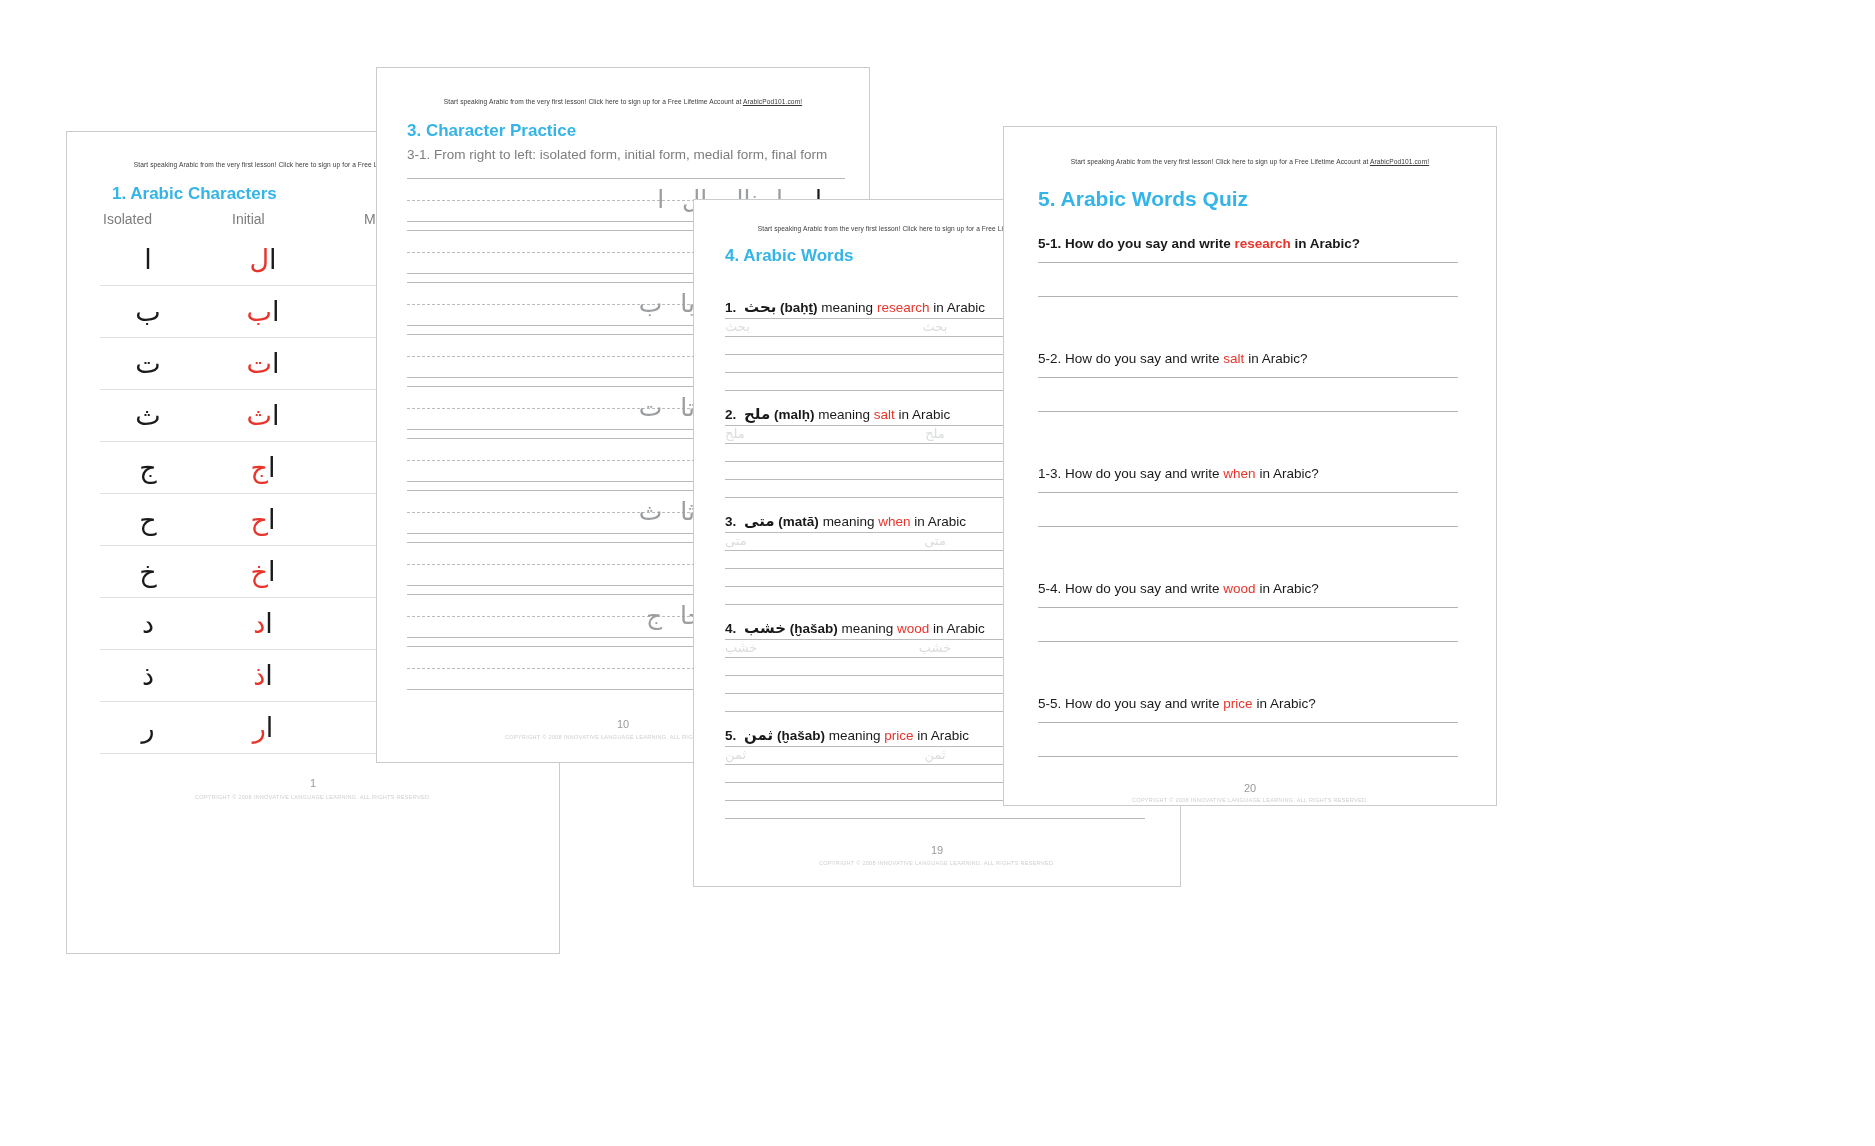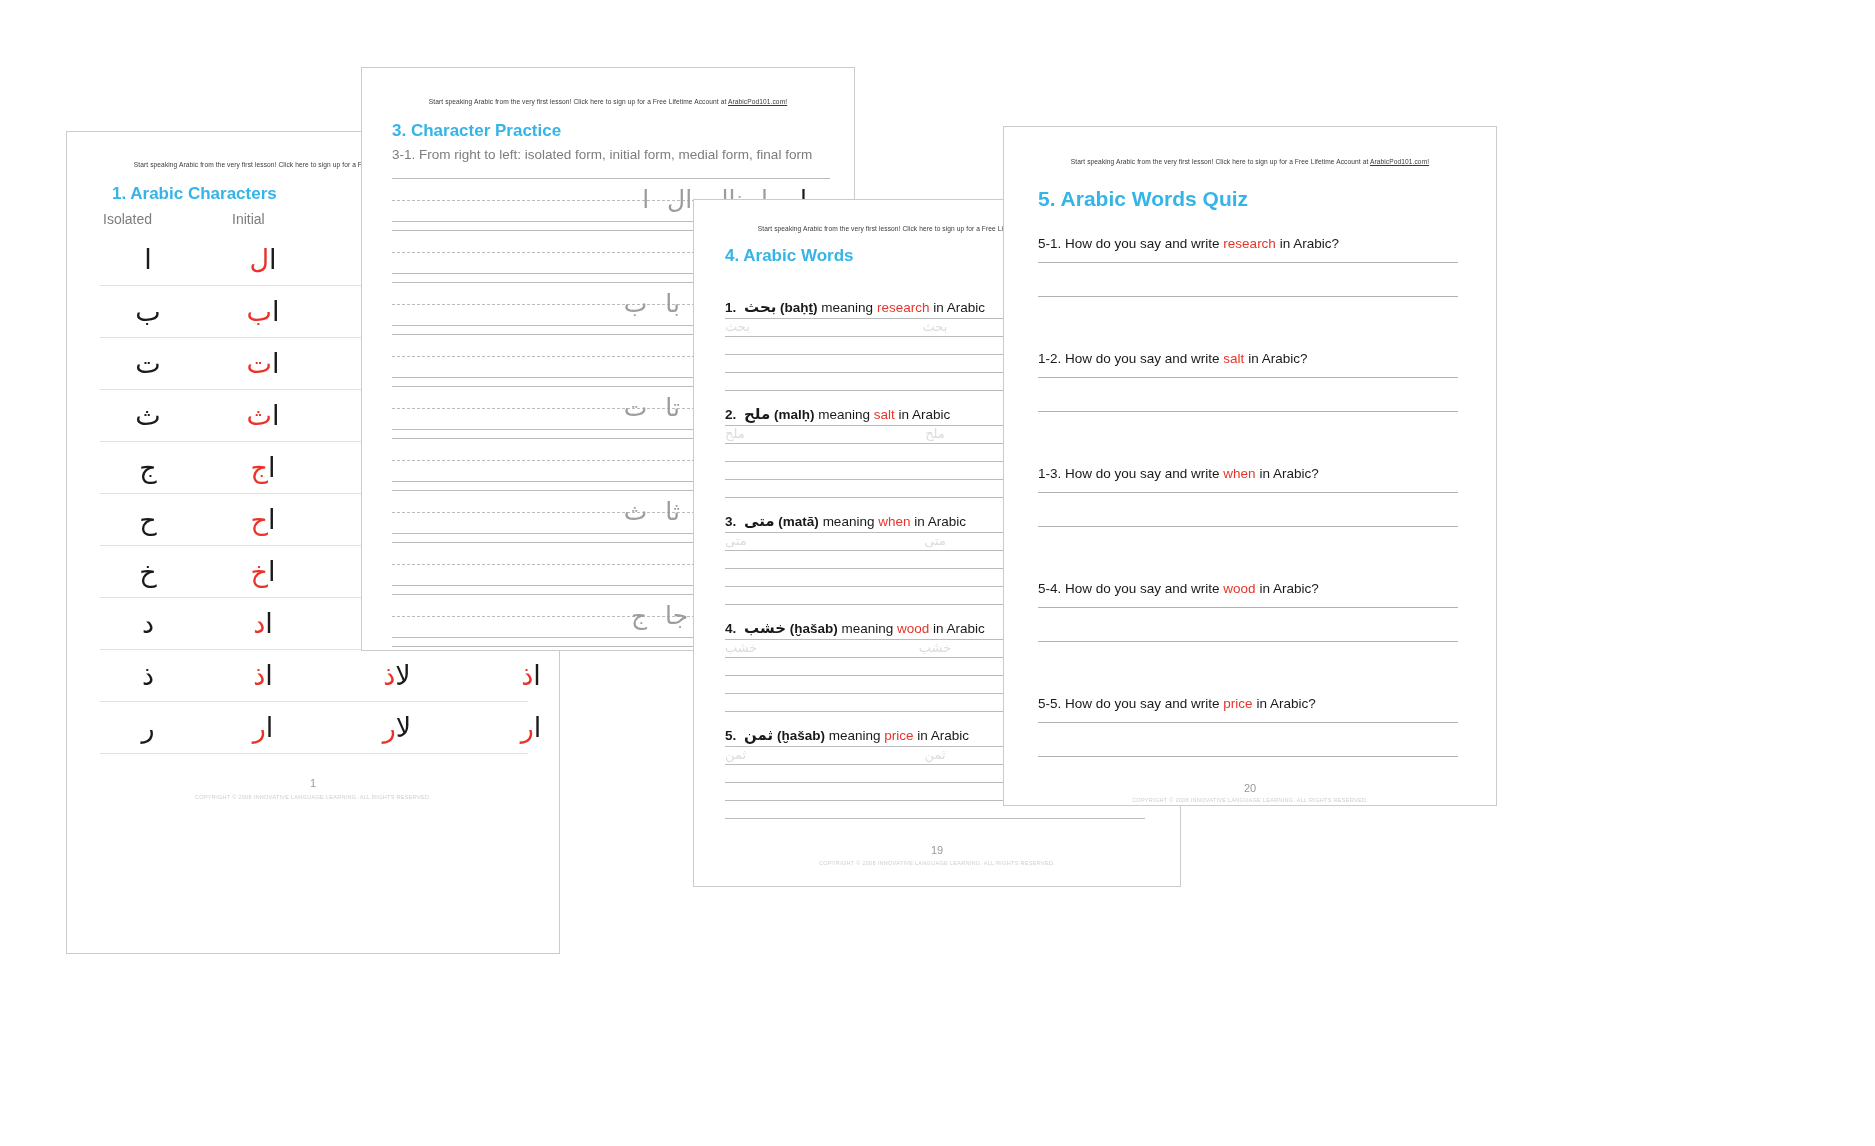--- a/index.html
+++ b/index.html
@@ -33,21 +33,21 @@
                 font-family:"DejaVu Sans",sans-serif;font-size:27px;
                 text-align:center;direction:rtl;line-height:1;}
   .c-iso{left:0px;width:96px;color:#1a1a1a;}
   .c-ini{left:96px;width:134px;}
   .c-med{left:230px;width:134px;}
   .c-fin{left:364px;width:134px;}
   .red{color:#e8342a;}
   .blk{color:#1a1a1a;}
 
   
-  #page3{left:361px;top:67px;width:494px;height:584px;}
+  #page3{left:376px;top:67px;width:494px;height:696px;}
   .pr-block{position:absolute;left:30px;width:438px;}
   .pr-top,.pr-bot{position:absolute;left:0;right:0;height:0;
                   border-top:1px solid #b9bbbd;}
   .pr-mid{position:absolute;left:0;right:0;height:0;
           border-top:1px dashed #b9bbbd;}
   .pr-glyphs{position:absolute;left:0;right:0;top:0;height:100%;
              direction:rtl;text-align:right;white-space:nowrap;
              font-family:"DejaVu Sans",sans-serif;line-height:1;}
   .pr-glyphs span{display:inline-block;padding:0 9px;}
   .g-dark{color:#1a1a1a;}
@@ -303,24 +303,24 @@
     <div class="ftr" style="top:660px;">COPYRIGHT © 2008 INNOVATIVE LANGUAGE LEARNING. ALL RIGHTS RESERVED.</div>
   </div>
 
   <div class="sheet" id="page5">
     <div class="hdr" style="top:31px;font-size:6.6px;">
       <span>Start speaking Arabic from the very first lesson! Click here to sign up for a Free Lifetime Account at </span><a href="#">ArabicPod101.com!</a>
     </div>
     <div class="h1" style="left:34px;top:60px;font-size:21px;">5. Arabic Words Quiz</div>
 
     <div id="p5items">
-        <div class="q-item" style="top: 109px;"><span>5-1.</span><span> How do you say and write </span><span class="q-en">research</span><span> in Arabic?</span></div>
+        <div class="q-item" style="top: 109px; font-weight: bold;"><span>5-1.</span><span> How do you say and write </span><span class="q-en">research</span><span> in Arabic?</span></div>
         <div class="q-ln" style="top: 135px;"></div>
         <div class="q-ln" style="top: 169px;"></div>
-        <div class="q-item" style="top: 224px;"><span>1-2.</span><span> How do you say and write </span><span class="q-en">salt</span><span> in Arabic?</span></div>
+        <div class="q-item" style="top: 224px;"><span>5-2.</span><span> How do you say and write </span><span class="q-en">salt</span><span> in Arabic?</span></div>
         <div class="q-ln" style="top: 250px;"></div>
         <div class="q-ln" style="top: 284px;"></div>
         <div class="q-item" style="top: 339px;"><span>1-3.</span><span> How do you say and write </span><span class="q-en">when</span><span> in Arabic?</span></div>
         <div class="q-ln" style="top: 365px;"></div>
         <div class="q-ln" style="top: 399px;"></div>
         <div class="q-item" style="top: 454px;"><span>5-4.</span><span> How do you say and write </span><span class="q-en">wood</span><span> in Arabic?</span></div>
         <div class="q-ln" style="top: 480px;"></div>
         <div class="q-ln" style="top: 514px;"></div>
         <div class="q-item" style="top: 569px;"><span>5-5.</span><span> How do you say and write </span><span class="q-en">price</span><span> in Arabic?</span></div>
         <div class="q-ln" style="top: 595px;"></div>

